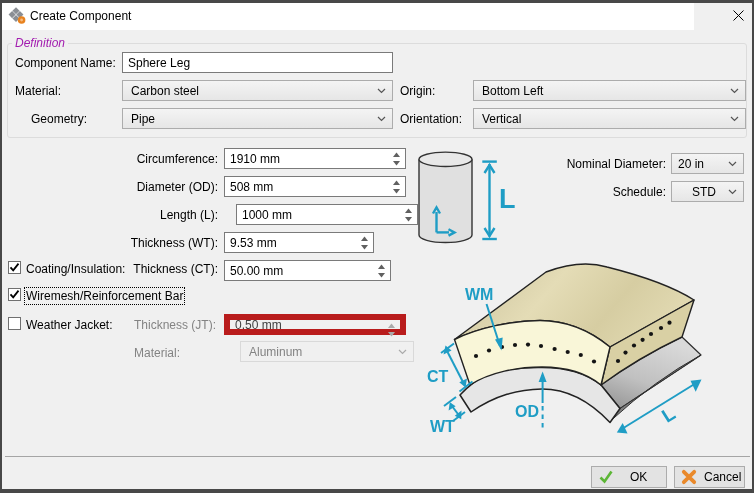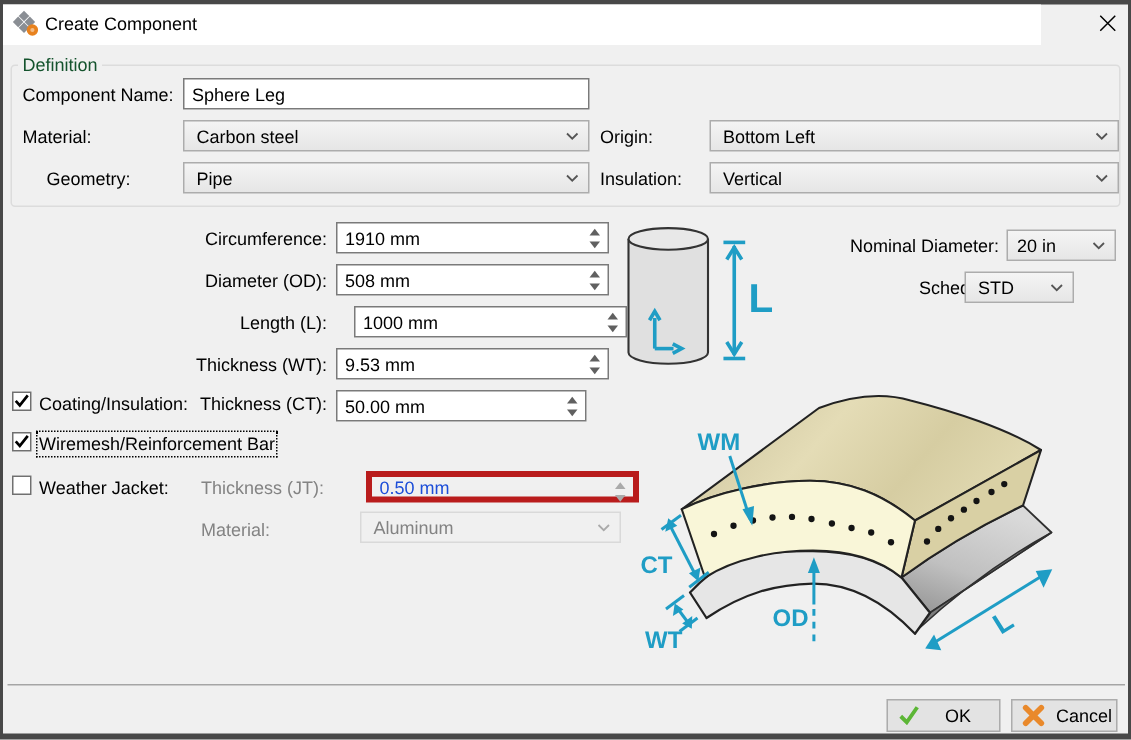--- a/index.html
+++ b/index.html
@@ -8,24 +8,24 @@
   .inner{position:absolute;left:2px;top:3px;width:750px;height:486px;background:#f0f0f0;}
   .titlebar{position:absolute;left:0;top:0;width:692px;height:27px;background:#ffffff;}
   .title{position:absolute;left:28px;top:6px;font-size:12px;color:#000;}
   .lbl{position:absolute;font-size:12px;color:#000;white-space:nowrap;}
   .lblr{position:absolute;font-size:12px;color:#000;white-space:nowrap;text-align:right;}
   .lblg{position:absolute;font-size:12px;color:#838383;white-space:nowrap;}
   .txt{position:absolute;background:#fff;border:1px solid #7a7a7a;font-size:12px;color:#000;display:flex;align-items:center;padding-left:5px;box-sizing:border-box;height:21px;}
   .combo{position:absolute;background:linear-gradient(#f4f4f4,#e6e6e6);border:1px solid #acacac;font-size:12px;color:#000;display:flex;align-items:center;padding-left:8px;box-sizing:border-box;height:21px;}
   .combo.dis{background:#f0f0f0;border:1px solid #d9d9d9;color:#838383;}
   .spin{position:absolute;background:#fff;border:1px solid #7a7a7a;font-size:12px;color:#000;display:flex;align-items:center;padding-left:5px;box-sizing:border-box;height:21px;}
-  .spin.dis{background:#f0f0f0;border:4px solid #b91c1c;color:#1d4ed8;margin-left:20px;}
+  .spin.dis{background:#f0f0f0;border:6px solid #b91c1c;color:#404040;}
   .cb{position:absolute;width:13px;height:13px;background:#fff;border:1px solid #707070;box-sizing:border-box;}
   fieldset.def{position:absolute;left:5px;top:33px;width:740px;height:102px;border:1px solid #dcdcdc;border-radius:3px;margin:0;padding:0;box-sizing:border-box;}
-  fieldset.def legend{font-size:12px;color:#14532d;margin-left:4px;padding:0 3px;}
+  fieldset.def legend{font-size:12px;color:#a21caf;margin-left:4px;padding:0 3px;font-style:italic;}
   .btn{position:absolute;height:22px;background:#e3e3e3;border:1px solid #acacac;box-sizing:border-box;font-size:12px;color:#000;display:flex;align-items:center;padding-left:6px;}
   .sep{position:absolute;left:3px;top:453px;width:745px;height:1px;background:#a5a5a5;}
   .chev{position:absolute;right:6px;top:7px;width:9px;height:6px;}
   .sparr{position:absolute;right:4px;top:3px;width:9px;height:14px;}
 </style>
 </head>
 <body>
 <div class="win">
  <div class="inner">
 
@@ -56,42 +56,42 @@
           <path d="M1 1 L4.5 4.5 L8 1" stroke="#555" fill="none" stroke-width="1.2"></path>
         </svg></div>
   <div class="lbl" style="left:398px;top:81px;">Origin:</div>
   <div class="combo" style="left:471px;top:77px;width:273px;">Bottom Left<svg class="chev" viewBox="0 0 9 6">
           <path d="M1 1 L4.5 4.5 L8 1" stroke="#555" fill="none" stroke-width="1.2"></path>
         </svg></div>
   <div class="lbl" style="left:13px;top:109px;margin-left:16px;">Geometry:</div>
   <div class="combo" style="left:120px;top:105px;width:271px;">Pipe<svg class="chev" viewBox="0 0 9 6">
           <path d="M1 1 L4.5 4.5 L8 1" stroke="#555" fill="none" stroke-width="1.2"></path>
         </svg></div>
-  <div class="lbl" style="left:398px;top:109px;">Insulation:</div>
+  <div class="lbl" style="left:398px;top:109px;">Orientation:</div>
   <div class="combo" style="left:471px;top:105px;width:273px;">Vertical<svg class="chev" viewBox="0 0 9 6">
           <path d="M1 1 L4.5 4.5 L8 1" stroke="#555" fill="none" stroke-width="1.2"></path>
         </svg></div>
 
   <div class="lblr" style="left:0px;top:149px;width:216px;">Circumference:</div>
   <div class="spin" style="left:222px;top:145px;width:182px;">1910 mm<svg class="sparr" viewBox="0 0 9 14">
           <path d="M1 5 L4.5 0.5 L8 5 Z" fill="#606060"></path>
           <path d="M1 9 L4.5 13.5 L8 9 Z" fill="#606060"></path>
         </svg></div>
   <div class="lblr" style="left:0px;top:177px;width:216px;">Diameter (OD):</div>
   <div class="spin" style="left:222px;top:173px;width:182px;">508 mm<svg class="sparr" viewBox="0 0 9 14">
           <path d="M1 5 L4.5 0.5 L8 5 Z" fill="#606060"></path>
           <path d="M1 9 L4.5 13.5 L8 9 Z" fill="#606060"></path>
         </svg></div>
   <div class="lblr" style="left:0px;top:205px;width:216px;">Length (L):</div>
   <div class="spin" style="left:222px;top:201px;width:182px;margin-left:12px;">1000 mm<svg class="sparr" viewBox="0 0 9 14">
           <path d="M1 5 L4.5 0.5 L8 5 Z" fill="#606060"></path>
           <path d="M1 9 L4.5 13.5 L8 9 Z" fill="#606060"></path>
         </svg></div>
   <div class="lblr" style="left:0px;top:233px;width:216px;">Thickness (WT):</div>
-  <div class="spin" style="left:222px;top:229px;width:182px;">9.53 mm<svg class="sparr" viewBox="0 0 9 14">
+  <div class="spin" style="left:222px;top:229px;width:150px;">9.53 mm<svg class="sparr" viewBox="0 0 9 14">
           <path d="M1 5 L4.5 0.5 L8 5 Z" fill="#606060"></path>
           <path d="M1 9 L4.5 13.5 L8 9 Z" fill="#606060"></path>
         </svg></div>
 
   <div class="cb" style="left:6px;top:258px;">
         <svg width="11" height="11" viewBox="0 0 11 11" style="position:absolute;left:0;top:0">
           <path d="M1.5 5.3 L4.2 8.3 L9.5 1.6" stroke="#000" stroke-width="1.8" fill="none"></path>
         </svg>
       </div>
   <div class="lbl" style="left:24px;top:259px;">Coating/Insulation:</div>
@@ -119,21 +119,21 @@
   <div class="lblg" style="left:132px;top:343px;">Material:</div>
   <div class="combo dis" style="left:238px;top:338px;width:174px;text-align:center;">Aluminum<svg class="chev" viewBox="0 0 9 6">
           <path d="M1 1 L4.5 4.5 L8 1" stroke="#aaa" fill="none" stroke-width="1.2"></path>
         </svg></div>
 
   <div class="lblr" style="left:464px;top:154px;width:200px;">Nominal Diameter:</div>
   <div class="combo" style="left:669px;top:150px;width:73px;padding-left:6px;">20 in<svg class="chev" viewBox="0 0 9 6">
           <path d="M1 1 L4.5 4.5 L8 1" stroke="#555" fill="none" stroke-width="1.2"></path>
         </svg></div>
   <div class="lblr" style="left:464px;top:182px;width:200px;">Schedule:</div>
-  <div class="combo" style="left:641px;top:178px;width:73px;padding-left:8px;">STD<svg class="chev" viewBox="0 0 9 6">
+  <div class="combo" style="left:669px;top:178px;width:73px;padding-left:20px;">STD<svg class="chev" viewBox="0 0 9 6">
           <path d="M1 1 L4.5 4.5 L8 1" stroke="#555" fill="none" stroke-width="1.2"></path>
         </svg></div>
 
   <svg style="position:absolute;left:410px;top:139px;" width="110" height="110" viewBox="0 0 110 110">
     <path d="M7 17.3 L7 93 A26.5 7.5 0 0 0 60 93 L60 17.3" fill="#e0e0e0" stroke="#333" stroke-width="1.4"></path>
     <ellipse cx="33.5" cy="17.3" rx="26.5" ry="7.2" fill="#e8e8e8" stroke="#333" stroke-width="1.4"></ellipse>
     <g stroke="#1f9dc5" stroke-width="2.4" fill="none">
       <path d="M24.5 90.4 L24.5 70"></path>
           <path d="M24.5 90.4 L37 90.4"></path>
       <path d="M21 71.5 L24.5 65.5 L28 71.5"></path>

